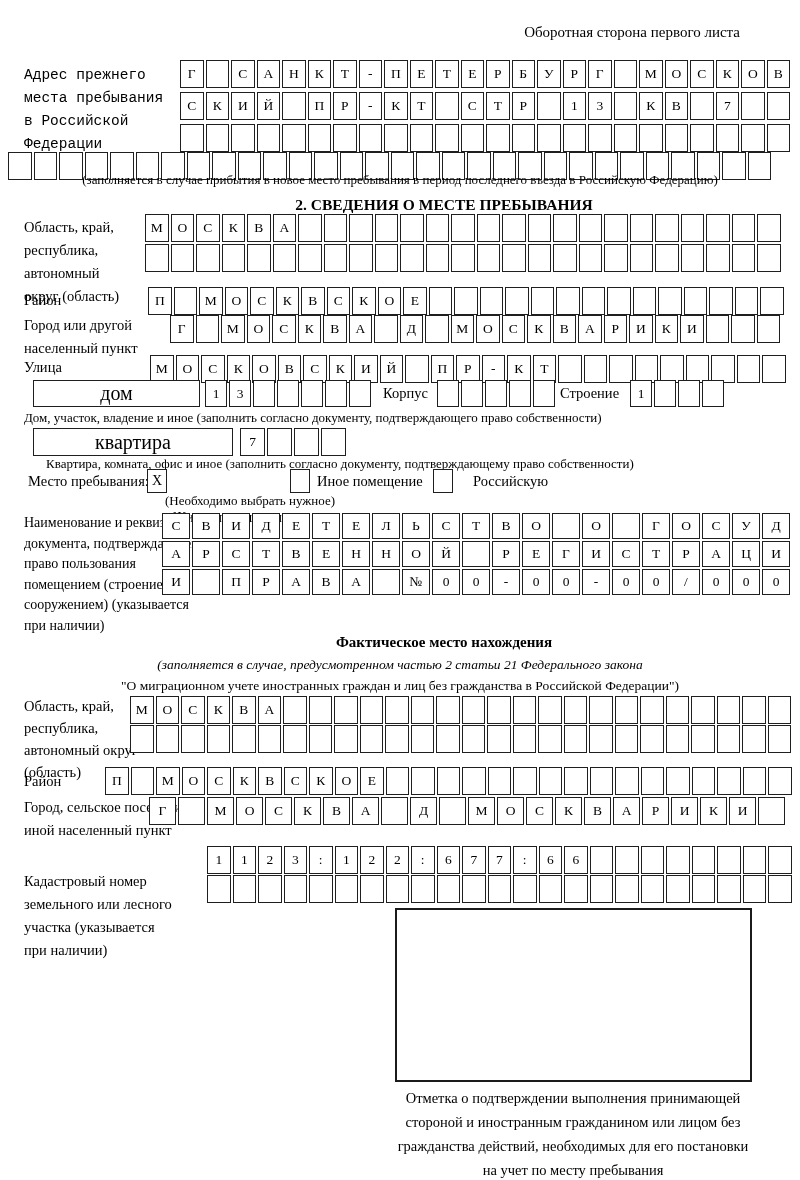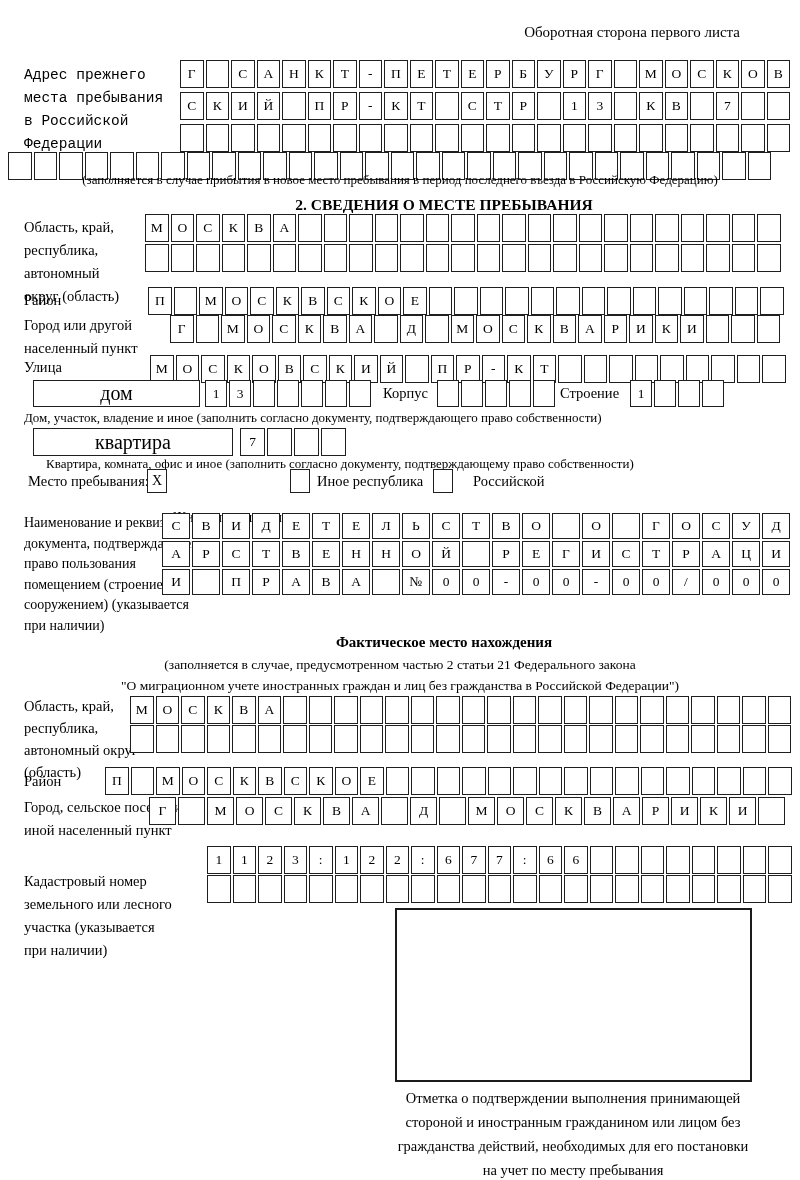--- a/index.html
+++ b/index.html
@@ -342,25 +342,26 @@
   <div class="note" style="left:24px;top:456px;margin-left:22px;">Квартира, комната, офис и иное (заполнить согласно документу, подтверждающему право собственности)</div>
 
   <div class="lbl" style="left:28px;top:470px;">Место пребывания:</div>
   <div class="row cb" style="left:147px;top:469px;">
       <span class="cbox">X</span>
     </div>
   <div class="lbl" style="left:173px;top:470px;margin-top:36px;">Жилое помещение</div>
   <div class="row cb" style="left:290px;top:469px;">
       <span class="cbox"></span>
     </div>
-  <div class="lbl" style="left:317px;top:470px;">Иное республика</div>
+  <div class="lbl" style="left:317px;top:470px;">Иное помещение</div>
   <div class="row cb" style="left:433px;top:469px;">
       <span class="cbox"></span>
     </div>
-  <div class="lbl" style="left:473px;top:470px;">Российской</div>
+  <div class="lbl" style="left:473px;top:470px;">Российскую</div>
+  <div class="note" style="left:100px;top:493px;width:300px;text-align:center;">(Необходимо выбрать нужное)</div>
 
   <div class="lbl tight" style="left:24px;top:513px;">Наименование и реквизиты
 документа, подтверждающего
 право пользования
 помещением (строением,
 сооружением) (указывается
 при наличии)</div>
   <div class="row w28" style="left:162px;top:513px;">
       <span class="cbox">С</span>
       <span class="cbox">В</span>
@@ -425,21 +426,21 @@
       <span class="cbox">-</span>
       <span class="cbox">0</span>
       <span class="cbox">0</span>
       <span class="cbox">/</span>
       <span class="cbox">0</span>
       <span class="cbox">0</span>
       <span class="cbox">0</span>
     </div>
 
   <div class="title center" style="top:634px;font-size:15px;">Фактическое место нахождения</div>
-  <div class="note center" style="top:657px;font-size:13.5px;">(заполняется в случае, предусмотренном частью 2 статьи 21 Федерального закона</div>
+  <div class="note center" style="top:657px;font-size:13.5px;font-style:italic;">(заполняется в случае, предусмотренном частью 2 статьи 21 Федерального закона</div>
   <div class="note center" style="top:678px;font-size:13.5px;">"О миграционном учете иностранных граждан и лиц без гражданства в Российской Федерации")</div>
 
   <div class="lbl lh22" style="left:24px;top:695px;">Область, край,
 республика,
 автономный округ
 (область)</div>
   <div class="row" style="left:130px;top:696px;">
       <span class="cbox">М</span>
       <span class="cbox">О</span>
       <span class="cbox">С</span>

